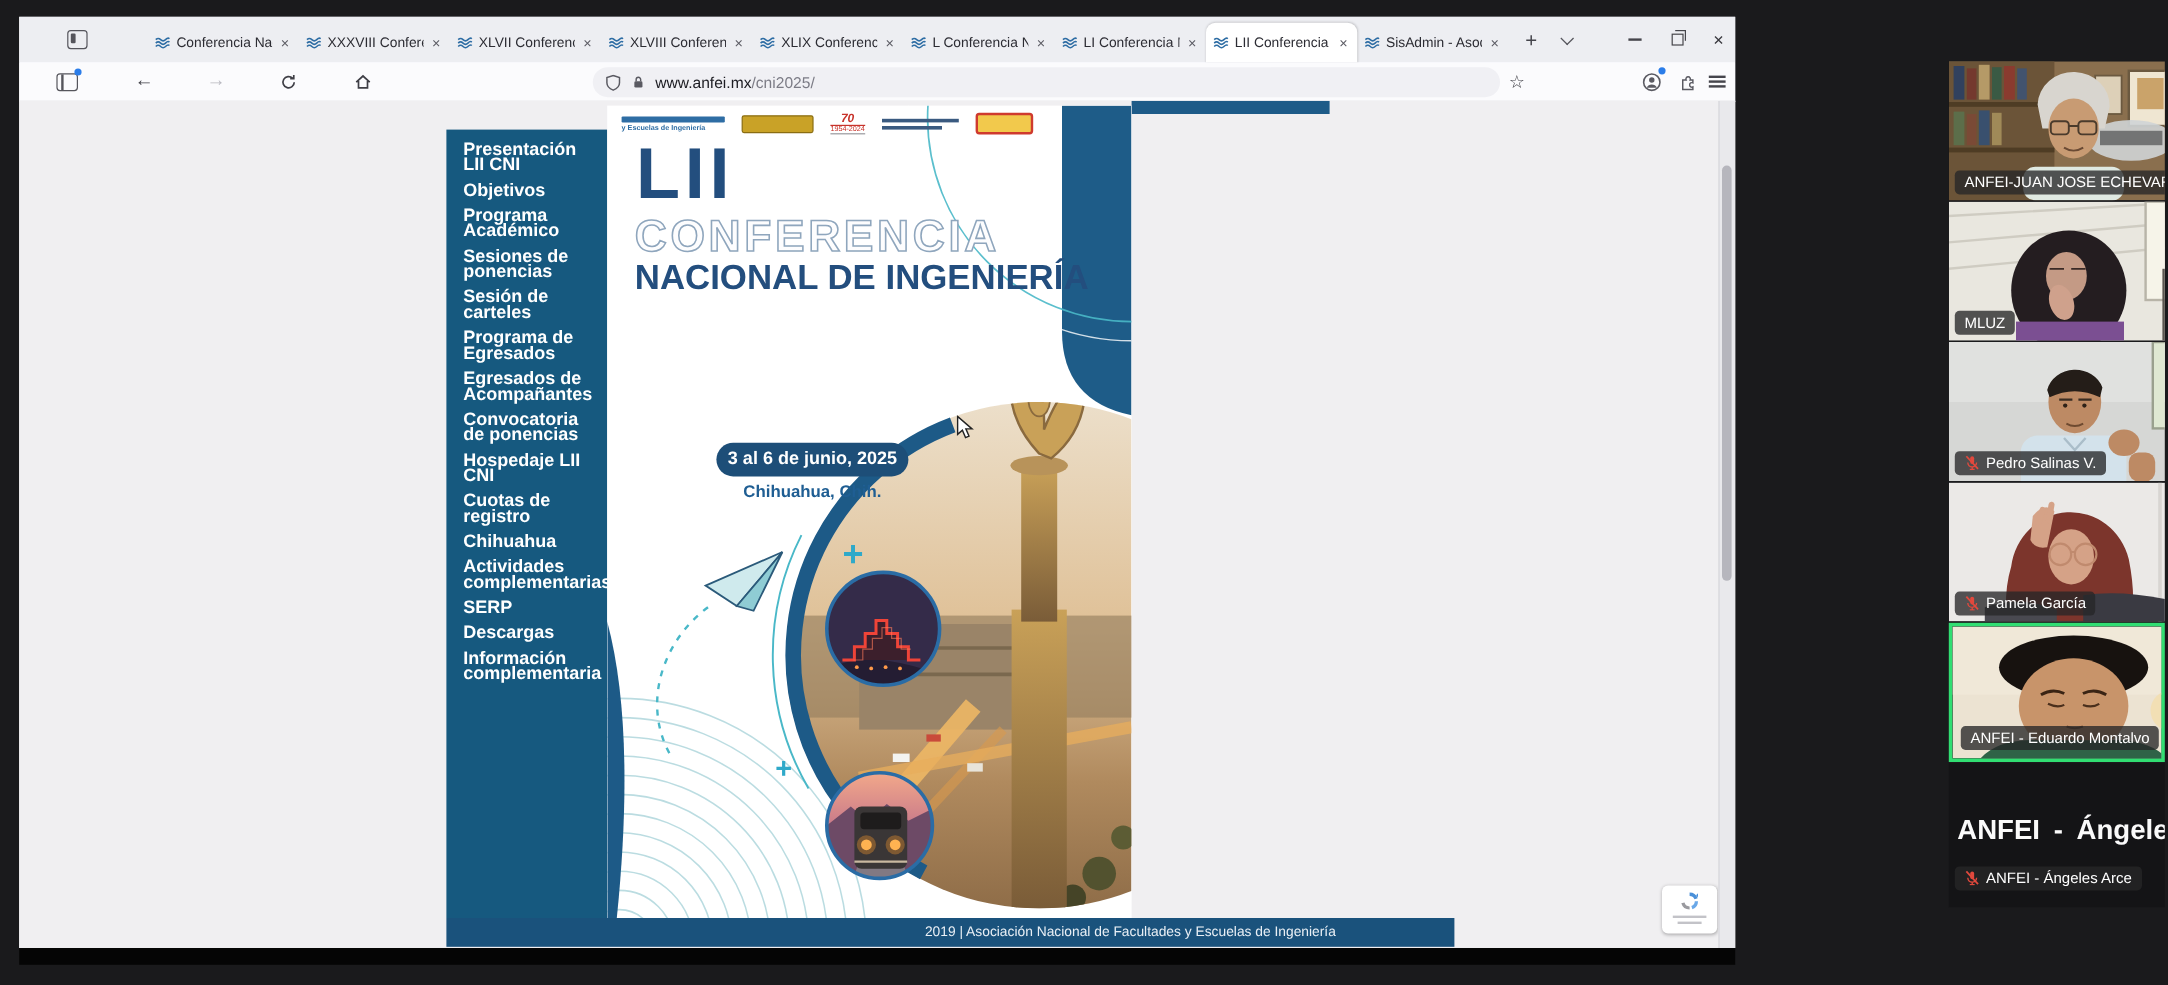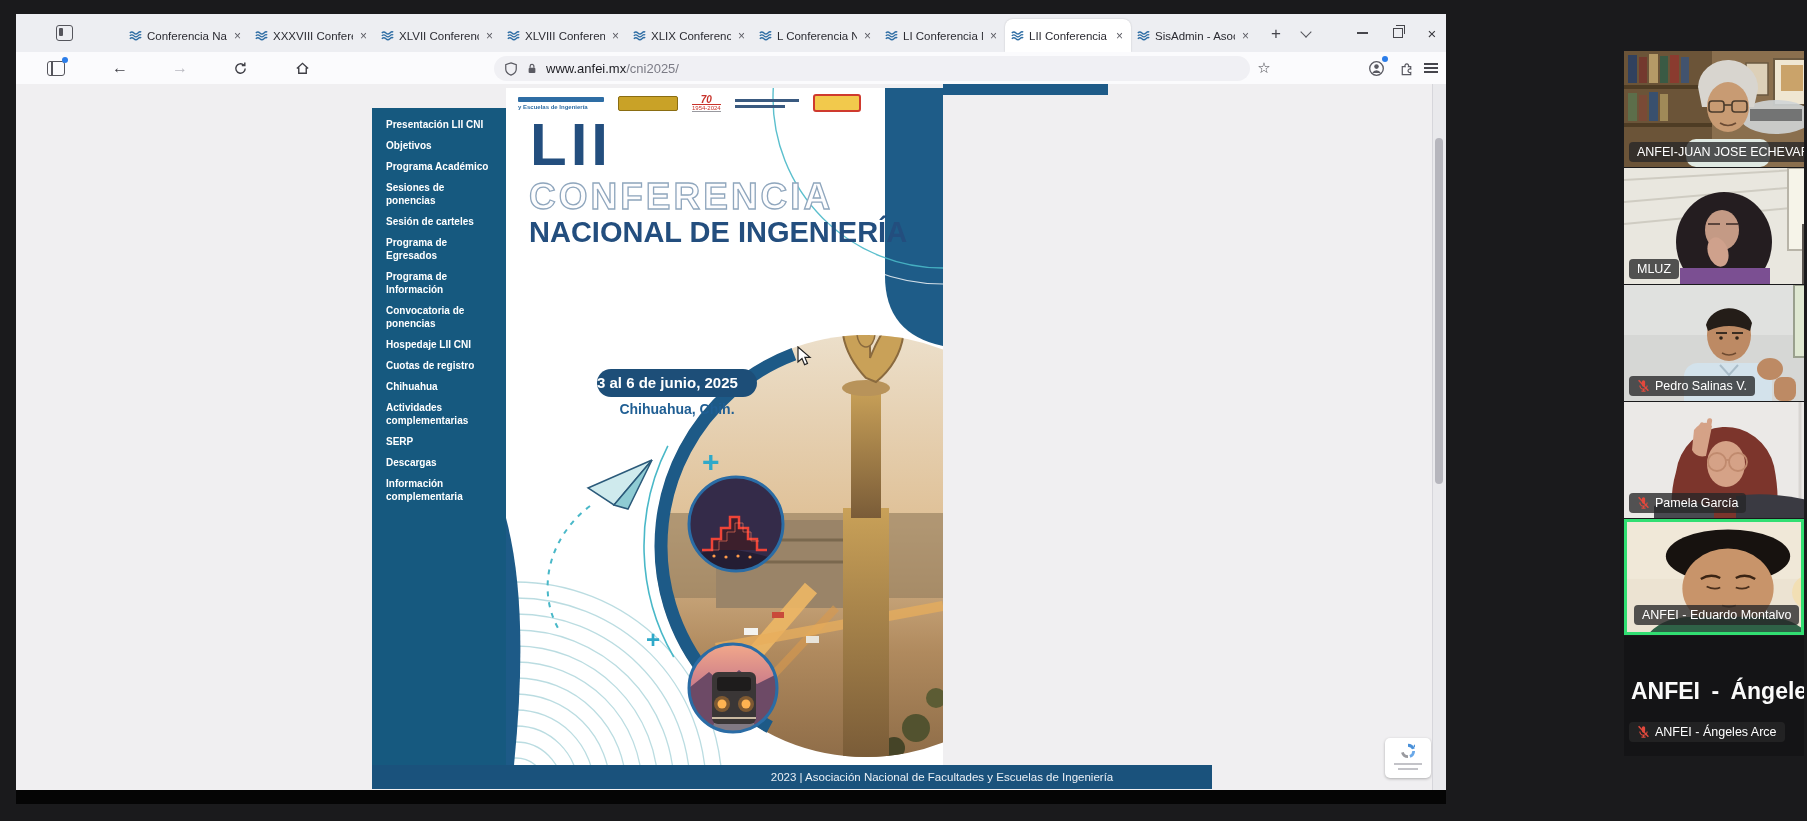--- a/index.html
+++ b/index.html
@@ -38,41 +38,41 @@
           display:flex;align-items:center;padding:0 10px;box-sizing:border-box;gap:8px;}
   .url{font-size:13px;color:#1c1c22;}
   .url .path{color:#7c7c86;}
   .disabled{color:#b9b9c0;}
   .menu i{display:block;width:14px;height:1.8px;background:#45454c;margin:2.6px 0;}
   
   .viewport{position:absolute;left:0;top:70px;width:1430px;height:706px;background:#f0eff1;overflow:hidden;}
   .hdrstrip{position:absolute;left:927px;top:0;width:165px;height:11px;background:#1e5b88;}
   .webnav{position:absolute;left:356px;top:24px;width:134px;height:657px;background:#16597f;
           padding:10px 10px 0 14px;box-sizing:border-box;}
-  .webnav .item{font-size:10px;font-weight:bold;color:#ffffff;line-height:13px;margin-bottom:8px;width:108px;}
+  .webnav .item{font-size:15px;font-weight:bold;color:#ffffff;line-height:13px;margin-bottom:8px;width:108px;}
   .poster{position:absolute;left:490px;top:4px;width:437px;height:677px;background:#ffffff;overflow:hidden;}
   .poster svg.decor{position:absolute;left:0;top:0;}
   .logos{position:absolute;left:12px;top:4px;width:412px;height:22px;display:flex;gap:14px;align-items:center;}
   .logo{height:18px;display:flex;flex-direction:column;justify-content:center;}
   .l-anfei .bar{width:86px;height:5px;background:#2e6da4;border-radius:1px;margin-bottom:2px;}
   .l-anfei .txt{font-size:6px;color:#2e6da4;font-weight:bold;white-space:nowrap;}
   .l-gold{width:58px;height:13px;background:#c9a227;border-radius:2px;border:1px solid #8a6d12;}
   .l-aniv{text-align:center;}
   .l-aniv .n70{font-size:10px;font-style:italic;font-weight:bold;color:#c8332b;line-height:9px;}
   .l-aniv .yrs{font-size:6px;color:#c8332b;border-top:1px solid #c8332b;border-bottom:1px solid #99999f;}
   .l-txt .bar{width:64px;height:3px;background:#3a5a80;margin:1.5px 0;}
   .l-badge{width:44px;height:14px;background:#f2c94c;border:2px solid #cf3a2e;border-radius:3px;}
   .p-lii{position:absolute;left:24px;top:22px;font-size:60px;font-weight:800;letter-spacing:4px;color:#234e7e;}
   .p-conf{position:absolute;left:23px;top:88px;font-size:37px;font-weight:800;letter-spacing:3px;
           color:#fdfdfe;-webkit-text-stroke:1.3px #8fa6bd;}
   .p-nac{position:absolute;left:23px;top:128px;font-size:29px;font-weight:800;color:#234e7e;white-space:nowrap;}
   .p-theme{position:absolute;left:24px;top:179px;font-size:19px;font-weight:800;color:#23232d;white-space:nowrap;}
   .p-sub{position:absolute;left:24px;top:205px;font-size:16.5px;font-weight:600;color:#1f5e93;line-height:23px;}
   .p-pill{position:absolute;left:91px;top:281px;width:160px;height:28px;background:#1d4e78;border-radius:14px;
-          color:#ffffff;font-size:15px;font-weight:bold;text-align:left;line-height:28px;}
+          color:#ffffff;font-size:15px;font-weight:bold;text-align:center;line-height:28px;}
   .p-loc{position:absolute;left:91px;top:313px;width:160px;text-align:center;font-size:14px;font-weight:bold;color:#1f5e93;}
   .webfooter{position:absolute;left:356px;top:681px;width:840px;height:24px;background:#1a527c;color:#e9eff5;
              font-size:11.5px;line-height:24px;text-align:center;padding-left:300px;box-sizing:border-box;}
   .pagescroll{position:absolute;right:0;top:0;width:13px;height:706px;background:#e9e9ec;border-left:1px solid #d6d6db;}
   .pagescroll .thumb{position:absolute;left:2px;top:54px;width:8px;height:346px;background:#b6b6bе;
                      background:#b6b6bd;border-radius:4px;}
   .recaptcha{position:absolute;left:1369px;top:654px;width:46px;height:40px;background:#ffffff;border-radius:5px;
              box-shadow:0 1px 3px rgba(0,0,0,.28);display:flex;flex-direction:column;align-items:center;padding-top:4px;box-sizing:border-box;}
   .recaptcha .tl{width:28px;height:2.5px;background:#c3c3c8;margin-top:2.5px;}
   .recaptcha .tl.s{width:20px;}
@@ -264,21 +264,21 @@
       <div class="viewport">
         <div class="hdrstrip"></div>
 
         <div class="webnav">
           <div class="item">Presentación LII CNI</div>
           <div class="item">Objetivos</div>
           <div class="item">Programa Académico</div>
           <div class="item">Sesiones de ponencias</div>
           <div class="item">Sesión de carteles</div>
           <div class="item">Programa de Egresados</div>
-          <div class="item">Programa de Información</div>
+          <div class="item">Egresados de Acompañantes</div>
           <div class="item">Convocatoria de ponencias</div>
           <div class="item">Hospedaje LII CNI</div>
           <div class="item">Cuotas de registro</div>
           <div class="item">Chihuahua</div>
           <div class="item">Actividades complementarias</div>
           <div class="item">SERP</div>
           <div class="item">Descargas</div>
           <div class="item">Información complementaria</div>
         </div>
 
@@ -416,21 +416,21 @@
               </div>
           </div>
 
           <div class="p-lii">LII</div>
           <div class="p-conf">CONFERENCIA</div>
           <div class="p-nac">NACIONAL DE INGENIERÍA</div>
           <div class="p-pill">3 al 6 de junio, 2025</div>
           <div class="p-loc">Chihuahua, Chih.</div>
         </div>
 
-        <div class="webfooter">2023 | Asociación Nacional de Facultades y Escuelas de Ingeniería</div>
+        <div class="webfooter">2019 | Asociación Nacional de Facultades y Escuelas de Ingeniería</div>
 
         <div class="recaptcha">
           <svg width="18" height="18" viewBox="0 0 20 20">
             <path d="M10 2a8 8 0 0 1 7.5 5.2l-3 .9A5 5 0 0 0 10 5.2z" fill="#4a90d9"></path>
             <path d="M17.8 10a8 8 0 0 1-5.2 7.5l-1-3A5 5 0 0 0 14.8 10z" fill="#6aa8e8"></path>
             <path d="M10 17.8A8 8 0 0 1 2.3 12l3-.8A5 5 0 0 0 10 14.8z" fill="#9a9a9f"></path>
             <path d="M17.8 6.5V2.6l-1.8 1.8z" fill="#4a90d9"></path>
           </svg>
           <div class="tl"></div>
             <div class="tl s"></div>

